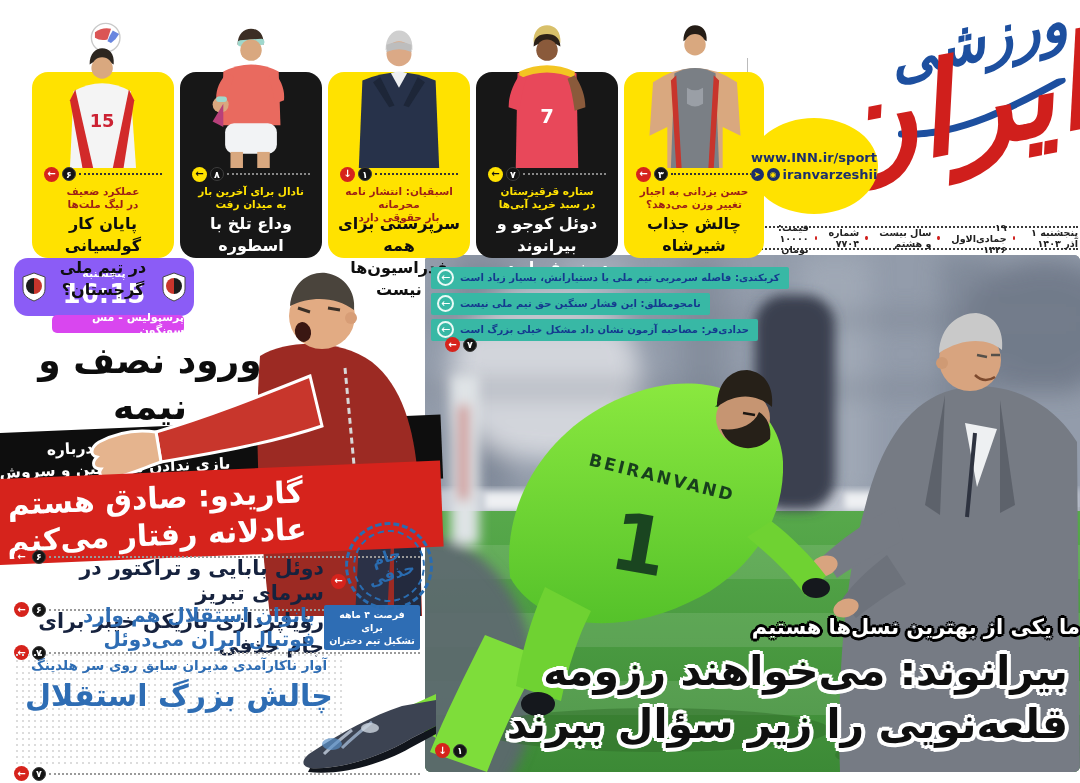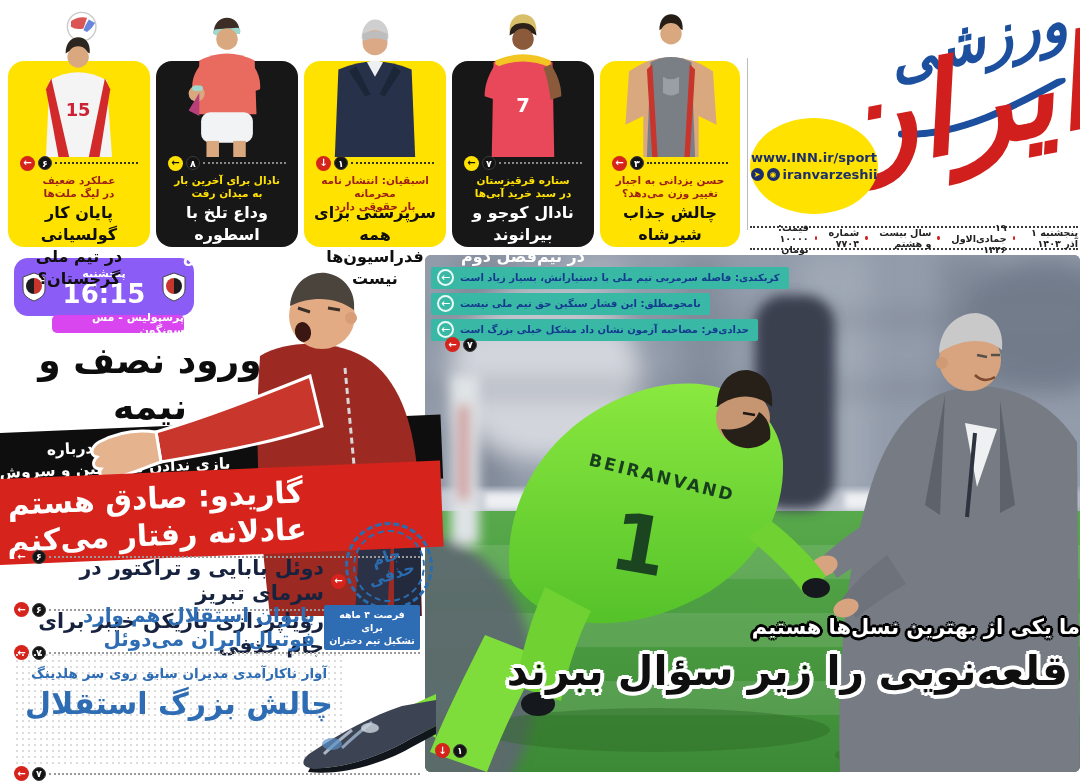--- a/index.html
+++ b/index.html
@@ -1,19 +1,19 @@
 <!DOCTYPE html>
 <html lang="fa"><head>
 <meta charset="utf-8">
 <style>
   html,body{margin:0;padding:0;background:#e9e9e9;}
   #page{position:relative;width:1080px;height:783px;background:#fff;overflow:hidden;
         font-family:"DejaVu Sans",sans-serif;-webkit-font-smoothing:antialiased;}
   
-  .card{position:absolute;top:5px;height:246px;width:142px;}
+  .card{position:absolute;top:16px;height:246px;width:142px;margin-left:24px;}
   .card-rect{position:absolute;left:0;right:0;top:56px;bottom:4px;border-radius:16px;z-index:1;}
   .card.yellow .card-rect{background:#ffe200;}
   .card.black .card-rect{background:#171717;}
   .card-photo{position:absolute;top:2px;left:10px;width:122px;height:150px;z-index:2;}
   .card-rule{position:absolute;top:150px;left:12px;right:12px;height:16px;z-index:3;display:flex;align-items:center;gap:3px;}
   .ruleline{flex:1;border-top:2px dotted #333;}
   .card.black .ruleline{border-color:#888;}
   .card-kicker{position:absolute;top:169px;left:4px;right:4px;text-align:center;font-size:10.5px;font-weight:bold;line-height:13px;z-index:3;direction:rtl;}
   .card.yellow .card-kicker{color:#9c1f17;}
   .card.black .card-kicker{color:#ffe200;}
@@ -49,21 +49,21 @@
   .lrule .ruleline{border-top:2px dotted #9a9a9a;}
   #bullets{position:absolute;left:14px;top:556px;width:332px;direction:rtl;z-index:6;}
   .brow{display:flex;align-items:center;gap:7px;font-size:20.5px;font-weight:800;color:#16223e;line-height:25px;margin-bottom:3px;}
   #stamp{position:absolute;left:345px;top:522px;width:88px;height:88px;z-index:7;transform:rotate(-18deg);border:3px dashed #2a6cb0;border-radius:50%;box-sizing:border-box;display:flex;align-items:center;justify-content:center;}
   #stamp .inner{width:68px;height:68px;border:2px dashed #2a6cb0;border-radius:50%;display:flex;flex-direction:column;align-items:center;justify-content:center;color:#2a6cb0;font-size:16px;font-weight:800;line-height:18px;direction:rtl;}
   #women-row{position:absolute;left:14px;top:609px;width:406px;height:36px;direction:rtl;display:flex;align-items:center;z-index:6;}
   #women-badge{width:88px;background:#2e6db4;color:#fff;font-size:9.5px;font-weight:bold;text-align:center;line-height:13px;padding:3px 4px;border-radius:2px;}
   #women-headline{flex:1;margin-right:9px;text-align:right;font-size:20px;font-weight:800;color:#2e6db4;}
   #esteghlal{position:absolute;left:14px;top:652px;width:330px;height:112px;direction:rtl;text-align:center;z-index:6;
      background-image:radial-gradient(#dcdcdc 1px,transparent 1px);background-size:6px 6px;}
-  #esteghlal .ekicker{font-size:13.5px;font-weight:bold;color:#2e6db4;margin-top:13px;}
+  #esteghlal .ekicker{font-size:13.5px;font-weight:bold;color:#2e6db4;margin-top:5px;}
   #esteghlal .ehead{font-size:30px;font-weight:800;color:#2e6db4;line-height:39px;margin-top:3px;}
   #boot{position:absolute;left:292px;top:686px;width:144px;height:88px;z-index:8;}
   #coach-cutout{position:absolute;left:60px;top:256px;width:372px;height:360px;z-index:4;}
   
   #photo{position:absolute;left:425px;top:255px;width:655px;height:517px;border-radius:6px;overflow:hidden;background:#7f8894;}
   #strips{position:absolute;top:12px;left:6px;z-index:4;display:flex;flex-direction:column;gap:4px;align-items:flex-start;}
   .strip{display:flex;align-items:center;gap:6px;background:#38b8a5;padding:2px 9px 3px 6px;border-radius:2px;}
   .strip-arrow{width:17px;height:17px;min-width:17px;border-radius:50%;border:2px solid #eafaf6;color:#fff;font-size:11px;display:flex;align-items:center;justify-content:center;box-sizing:border-box;}
   .strip-text{font-size:10px;font-weight:800;color:#143a8f;direction:rtl;}
   #strips-jump{position:absolute;top:82px;left:20px;display:flex;align-items:center;gap:3px;z-index:4;}
@@ -179,21 +179,21 @@
     <div class="card-rule">
       <span class="jump yel">←</span>
       <span class="pagedot">۷</span>
       <span class="ruleline"></span>
     </div>
     <div class="card-kicker">
       <div>ستاره قرقیزستان</div>
       <div>در سبد خرید آبی‌ها</div>
     </div>
     <div class="card-headline">
-      <div>نادال کوجو و بیرانوند</div>
+      <div>دوئل کوجو و بیرانوند</div>
       <div>در نیم‌فصل دوم</div>
     </div>
   </div>
 
   <div class="card yellow" style="left:600px;width:140px">
     <div class="card-rect"></div>
     <svg class="card-photo" viewBox="0 0 122 168">
       <path d="M48,26 C48,14 54,8 61,8 C69,8 75,14 74,26 C66,20 56,20 48,26 Z" fill="#251d16"></path>
       <circle cx="61" cy="30" r="12" fill="#d9a87f"></circle>
       <path d="M14,72 Q61,40 108,72 L112,132 L92,122 L92,168 L30,168 L30,122 L10,132 Z" fill="#d9a87f"></path>
@@ -475,20 +475,21 @@
         <span class="strip-text">حدادی‌فر: مصاحبه آزمون نشان داد مشکل خیلی بزرگ است</span>
       </div>
     </div>
     <div id="strips-jump">
       <span class="jump red">←</span>
       <span class="pagedot">۷</span>
     </div>
 
     <div id="photo-kicker" class="outline-black">ما یکی از بهترین نسل‌ها هستیم</div>
     <div id="photo-headline" class="outline-white">
+      <div>بیرانوند: می‌خواهند رزومه</div>
       <div>قلعه‌نویی را زیر سؤال ببرند</div>
     </div>
 
     <div id="photo-jump">
       <span class="jump red">↓</span>
       <span class="pagedot">۱</span>
     </div>
   </div>
 
 </div>

